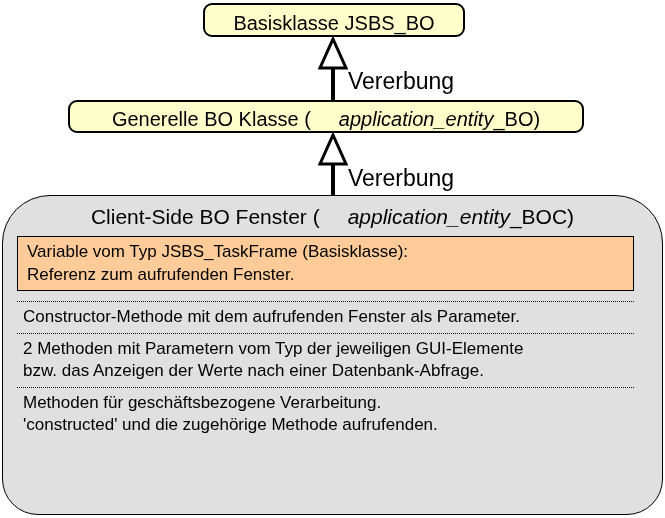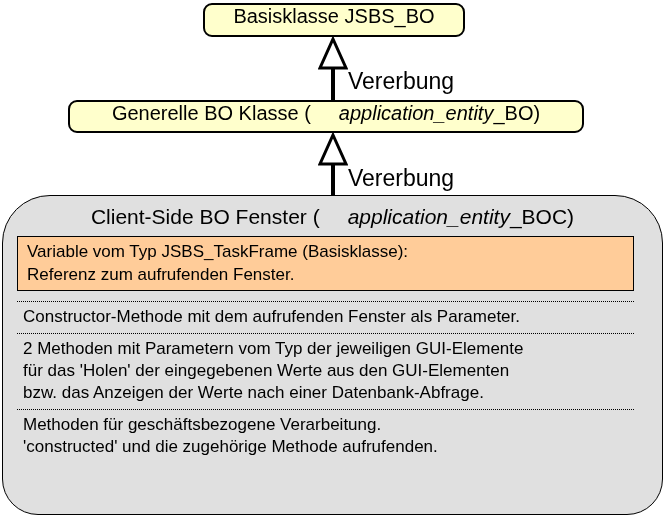--- a/index.html
+++ b/index.html
@@ -14,21 +14,21 @@
     overflow: hidden;
   }
 
   
   .class-box {
     position: absolute;
     background: #ffffcc;
     border: 2px solid #000000;
     border-radius: 9px;
     display: flex;
-    align-items: flex-start;
+    align-items: flex-end;
     justify-content: center;
     font-size: 20px;
     white-space: nowrap;
   }
   .box-top    { left: 203px; top: 3px;   width: 262px; height: 34px; }
   .box-middle { left: 68px;  top: 100px; width: 516px; height: 33px; }
   .italic { font-style: italic; margin-left: 28px; }
 
   
   .arrow { position: absolute; }
@@ -118,21 +118,20 @@
       <div>Variable vom Typ JSBS_TaskFrame (Basisklasse):</div>
       <div>Referenz zum aufrufenden Fenster.</div>
     </div>
 
     <div class="section">
       <div class="lead"><b>Constructor-Methode</b><span> mit dem aufrufenden Fenster als Parameter.</span></div>
     </div>
 
     <div class="section">
       <div>2 Methoden mit Parametern vom Typ der jeweiligen GUI-Elemente</div>
-      <div>für das 'Holen' der eingegebenen Werte aus den GUI-Elementen</div>
       <div>bzw. das Anzeigen der Werte nach einer Datenbank-Abfrage.</div>
     </div>
 
     <div class="section">
       <div class="lead"><b>Methoden für geschäftsbezogene Verarbeitung</b><span>.</span></div>
       <div>'constructed' und die zugehörige Methode aufrufenden.</div>
     </div>
 
   </div>
 </div>

